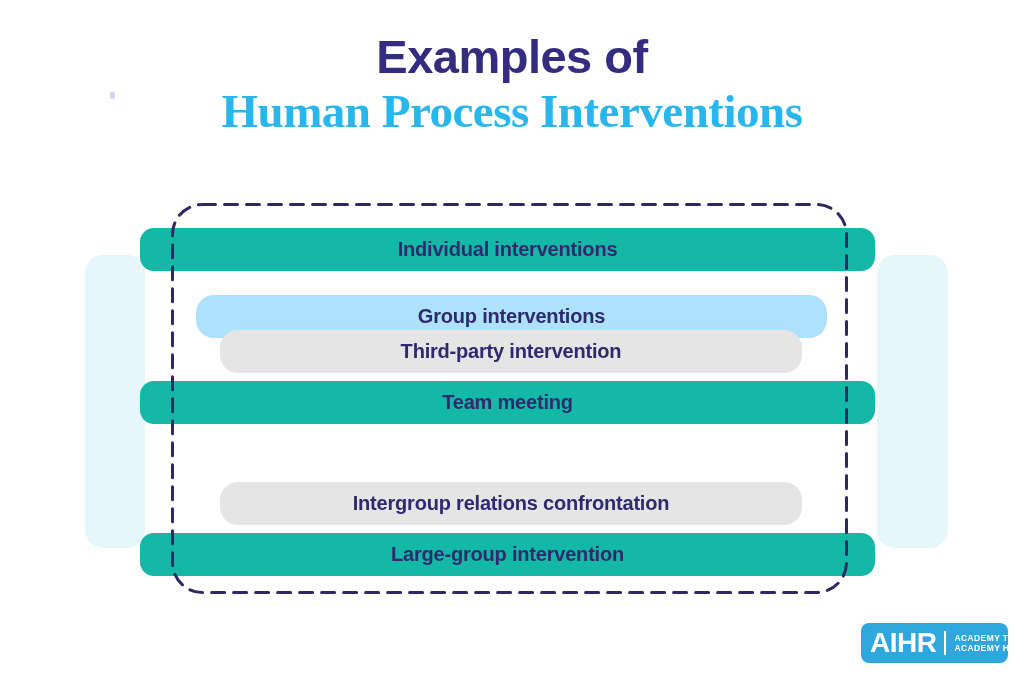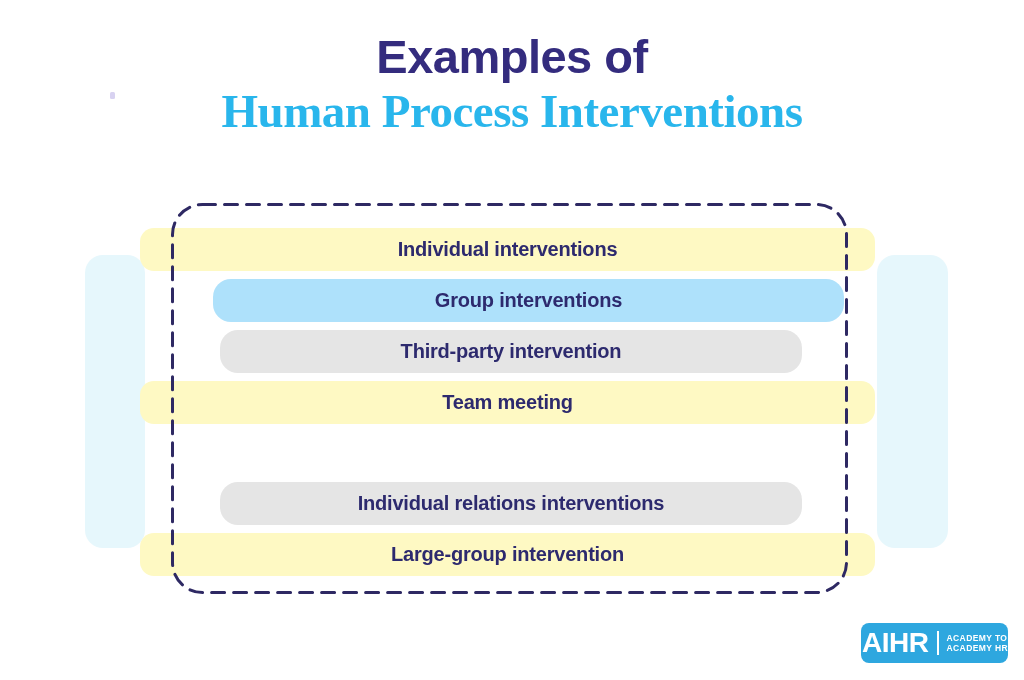--- a/index.html
+++ b/index.html
@@ -31,33 +31,33 @@
   .bg-rect{position:absolute;top:255px;height:293px;background:#e6f7fc;border-radius:18px;z-index:0;}
   .bg-left{left:85px;width:60px;}
   .bg-right{left:877px;width:71px;}
 
   
   .bar{
     position:absolute;height:43px;z-index:1;
     display:flex;align-items:center;justify-content:center;
     color:#2d2a6e;font-size:20px;font-weight:700;letter-spacing:-0.2px;
   }
-  .bar.lavender{left:140px;width:735px;background:#fef9c3;border-radius:14px;}
-  .bar.blue{left:213px;width:631px;background:#aee1fb;border-radius:18px;}
+  .bar.lavender{left:140px;width:735px;background:#14b8a6;border-radius:14px;}
+  .bar.blue{left:196px;width:631px;background:#aee1fb;border-radius:18px;margin-top:16px;}
   .bar.teal{left:220px;width:582px;background:#e5e5e5;border-radius:18px;}
 
   
   .dashed{position:absolute;left:171px;top:203px;z-index:2;pointer-events:none;}
 
   
   .logo{
     position:absolute;left:861px;top:623px;width:147px;height:40px;
     background:#2ea7df;border-radius:8px;z-index:3;
     display:flex;align-items:center;gap:8px;
-    padding:0 0 0 9px;box-sizing:border-box;color:#ffffff;justify-content:flex-end;
+    padding:0 0 0 9px;box-sizing:border-box;color:#ffffff;
   }
   .logo-brand{font-weight:700;font-size:28px;letter-spacing:-0.5px;line-height:1;}
   .logo-divider{width:2px;height:24px;background:#ffffff;flex:0 0 auto;}
   .logo-tagline{display:flex;flex-direction:column;justify-content:center;}
   .logo-tagline span{font-size:8.5px;font-weight:700;letter-spacing:0.4px;line-height:10.5px;white-space:nowrap;}
 </style>
 </head>
 <body>
 
 <div class="canvas">
@@ -78,21 +78,21 @@
   <div class="bar blue" style="top:279px">
     <span>Group interventions</span>
   </div>
   <div class="bar teal" style="top:330px">
     <span>Third-party intervention</span>
   </div>
   <div class="bar lavender" style="top:381px">
     <span>Team meeting</span>
   </div>
   <div class="bar teal" style="top:482px">
-    <span>Individual relations interventions</span>
+    <span>Intergroup relations confrontation</span>
   </div>
   <div class="bar lavender" style="top:533px">
     <span>Large-group intervention</span>
   </div>
 
   <svg class="dashed" width="677" height="391" viewBox="0 0 677 391">
     <rect x="1.5" y="1.5" width="674" height="388" rx="30" ry="30" fill="none" stroke="#2e2963" stroke-width="3" stroke-dasharray="13 9" stroke-linecap="round"></rect>
   </svg>
 
   <div class="logo">

